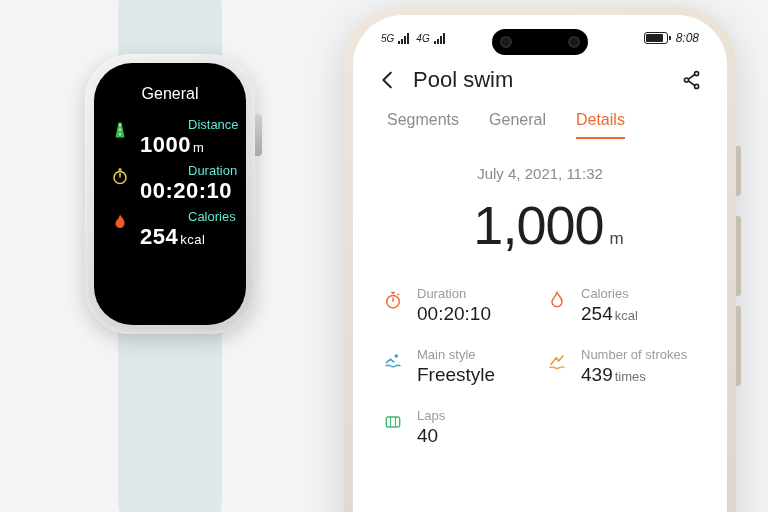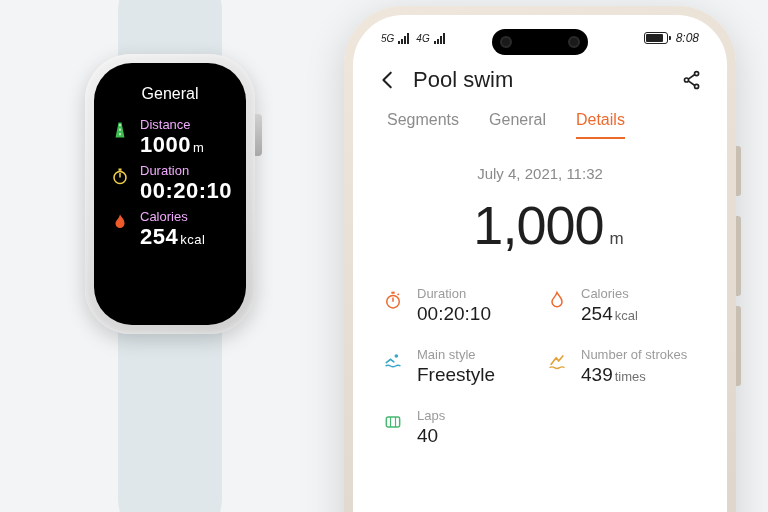--- a/index.html
+++ b/index.html
@@ -41,21 +41,21 @@
     background: #000; border-radius: 38px;
     padding: 22px 16px;
     color: #fff;
     display: flex; flex-direction: column;
   }
   .watch-title { text-align: center; font-size: 16px; font-weight: 500; margin-bottom: 8px; }
   .w-row { display: flex; align-items: flex-start; gap: 10px; margin-top: 7px; }
   .w-icon { width: 20px; flex: 0 0 20px; display:flex; justify-content:center; padding-top:3px;}
   .w-icon svg { width: 18px; height: 18px; }
   .w-text { line-height: 1.12; }
-  .w-label { font-size: 13px; color: #f0abfc; }
+  .w-label { font-size: 13px; color: #5eead4; margin-left: 48px; }
   .w-value { font-size: 22px; font-weight: 600; letter-spacing: .5px; }
   .w-unit { font-size: 13px; font-weight: 400; margin-left: 2px; }
 
   
   .phone {
     position: absolute; right: 32px; top: 6px;
     width: 392px; height: 780px;
     background: linear-gradient(160deg,#efe6dc,#d8cfc4);
     border-radius: 58px;
     padding: 9px;

